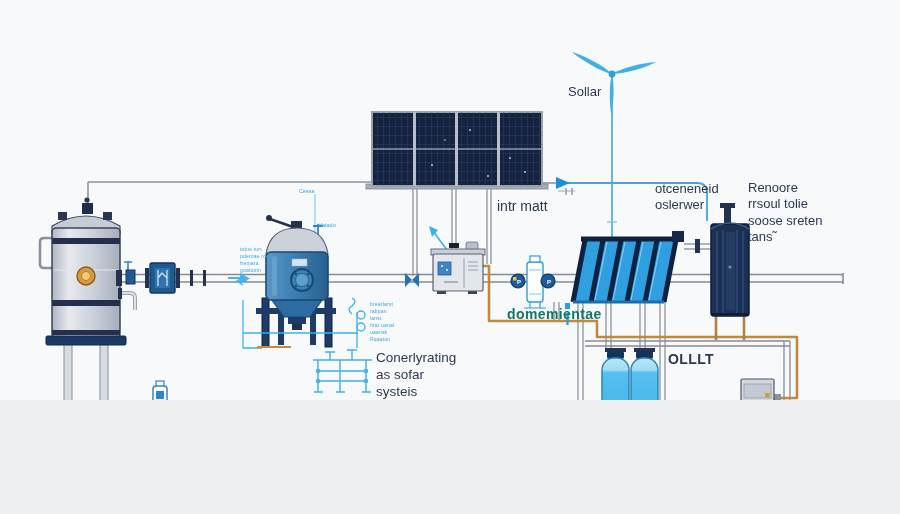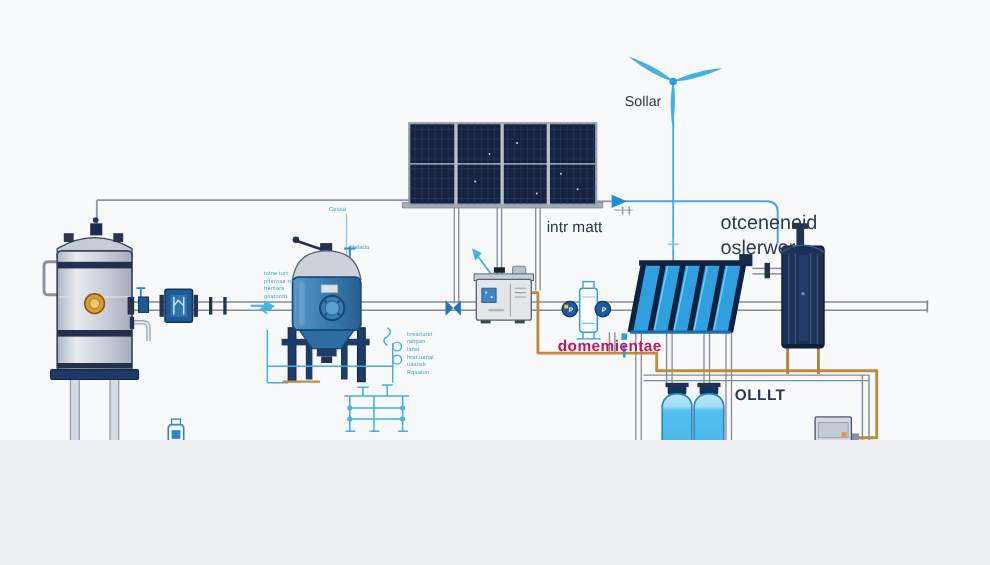--- a/index.html
+++ b/index.html
@@ -314,23 +314,30 @@
     <rect x="153" y="386" width="14" height="38" rx="3" fill="#ffffff" stroke="#2e86c8" stroke-width="1.5"></rect>
     <rect x="156" y="391" width="8" height="8" fill="#2e86c8"></rect>
     <path d="M156 404 h8 M156 408 h6" stroke="#7fb8e0" stroke-width="1.4"></path>
     <polygon points="154,424 166,424 163,431 157,431" fill="#1d5b9e"></polygon>
     <rect x="156" y="431" width="8" height="4" fill="#12355c"></rect>
   </g>
 </svg>
 
 <div class="lbl" style="left:568px;top:84px">Sollar</div>
 <div class="lbl md" style="left:497px;top:198px">intr matt</div>
-<div class="lbl" style="left:655px;top:191px;font-size:18px">otceneneid
+<div class="lbl" style="left:655px;top:181px;font-size:13px">otceneneid
 oslerwer</div>
-<div class="lbl md semibold" style="left:507px;top:306px;color:#be185d">domemientae</div>
+<div class="lbl" style="left:748px;top:180px">Renoore
+rrsoul tolie
+soose sreten
+tans˜</div>
+<div class="lbl md semibold" style="left:507px;top:306px;color:#0f766e">domemientae</div>
+<div class="lbl" style="left:376px;top:350px;font-size:13.5px">Conerlyrating
+as sofar
+systeis</div>
 <div class="lbl md semibold" style="left:668px;top:351px">OLLLT</div>
 <div class="lbl tiny" style="left:240px;top:246px">totne turt
 pderoae rduen
 fremara
 goatootn</div>
 <div class="lbl tiny" style="left:370px;top:301px">brearlarst
 rabpan
 lanst
 hrat uanal
 uaansk

